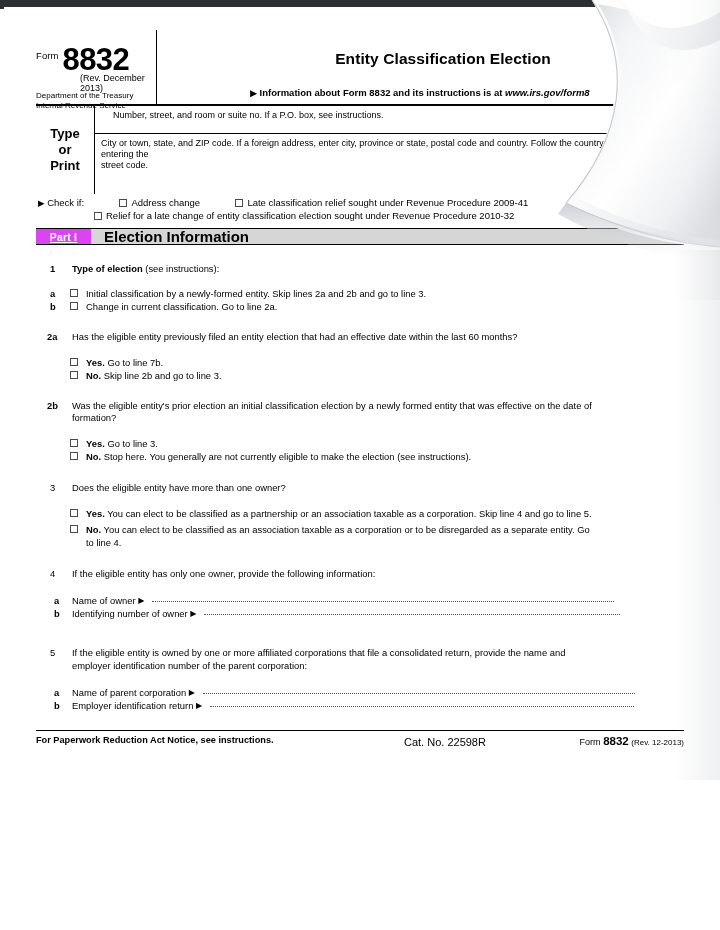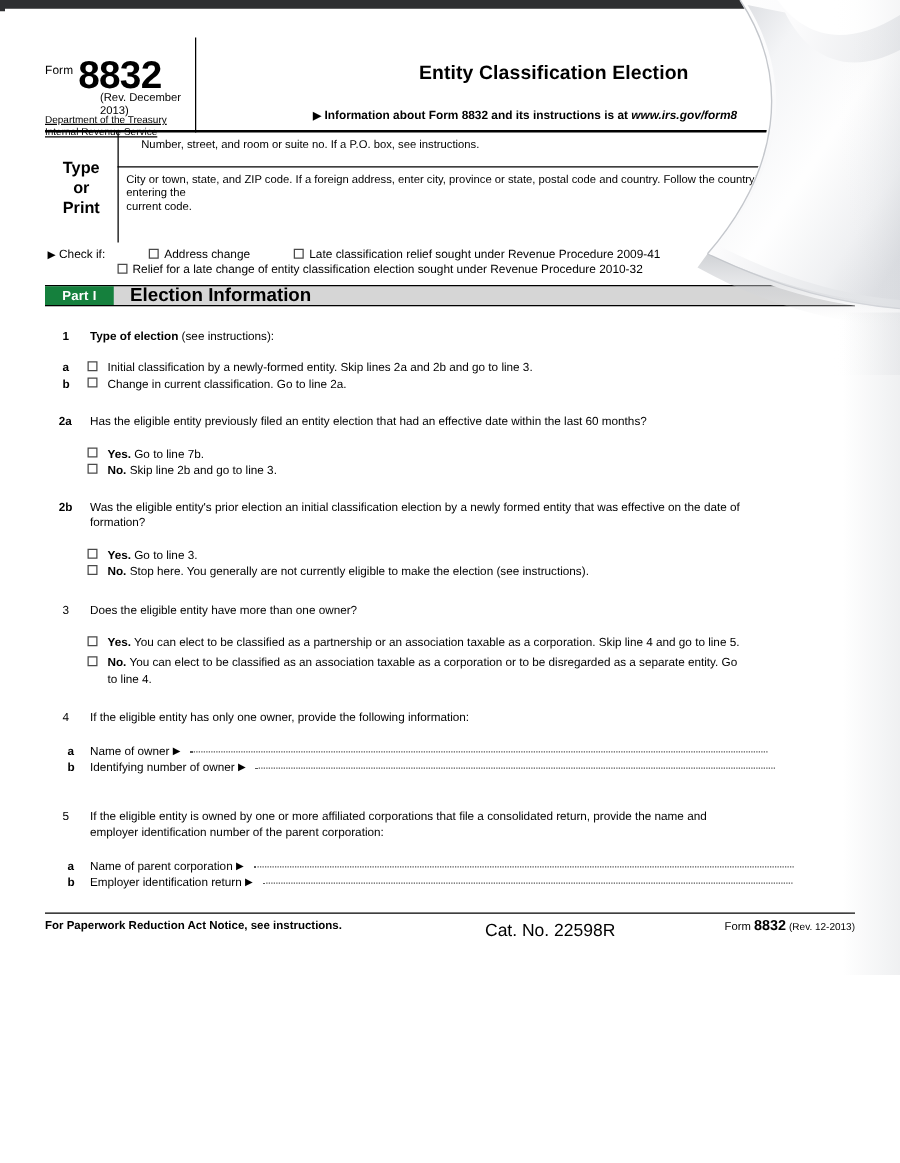--- a/index.html
+++ b/index.html
@@ -76,21 +76,20 @@
     position: absolute;
     left: 0; top: 43px;
     font-size: 9px;
     margin-left: 44px;
   }
   .dept {
     position: absolute;
     left: 0; top: 61px;
     font-size: 8px;
     line-height: 9.6px;
-    text-decoration: underline;
   }
 
   .hdr-right {
     position: absolute;
     left: 120px; top: 0;
     right: 0;
     height: 76px;
   }
   .title-main {
     position: absolute;
@@ -187,28 +186,29 @@
     position: relative;
     height: 15px;
     border-top: 1.4px solid #000;
     border-bottom: 1.6px solid #000;
     background: #d6d6d6;
   }
   .part-tag {
     position: absolute;
     left: 0; top: 0;
     width: 55px; height: 100%;
-    background: #15803d;
+    background: #d946ef;
     color: #fff;
     font-size: 10.5px;
     font-weight: bold;
     display: flex;
     align-items: center;
     justify-content: center;
     letter-spacing: .2px;
+    text-decoration: underline;
   }
   .part-title {
     position: absolute;
     left: 68px; top: 0;
     height: 100%;
     display: flex;
     align-items: center;
     font-size: 15px;
     font-weight: bold;
   }
@@ -270,22 +270,22 @@
     font-size: 9px;
   }
   .foot-left {
     position: absolute;
     left: 0; top: 4px;
     font-weight: bold;
     font-size: 9.2px;
   }
   .foot-mid {
     position: absolute;
-    left: 352px; top: 5px;
-    font-size: 14px;
+    left: 368px; top: 5px;
+    font-size: 11px;
   }
   .foot-right {
     position: absolute;
     right: 0; top: 4px;
     font-size: 9px;
     white-space: nowrap;
   }
   .foot-right .b { font-size: 11.5px; font-weight: bold; }
   .foot-right .r { font-size: 8px; }
 
@@ -335,21 +335,21 @@
         <span>or</span>
         <span>Print</span>
       </div>
       <div class="addr-rows">
         <div class="addr-row r2">
           <span>Number, street, and room or suite no. If a P.O. box, see instructions.</span>
         </div>
         <div class="addr-row r3">
           <span>City or town, state, and ZIP code. If a foreign address, enter city, province or state, postal code and country. Follow the country's practice for entering the</span>
           <br>
-          <span>current code.</span>
+          <span>street code.</span>
         </div>
       </div>
     </div>
 
     <div class="checkif">
       <div class="ck-row1">
         <span class="arrow">▶</span>
         <span class="ck-label">Check if:</span>
         <span class="gap"></span>
         <span class="box"></span><span>Address change</span>

